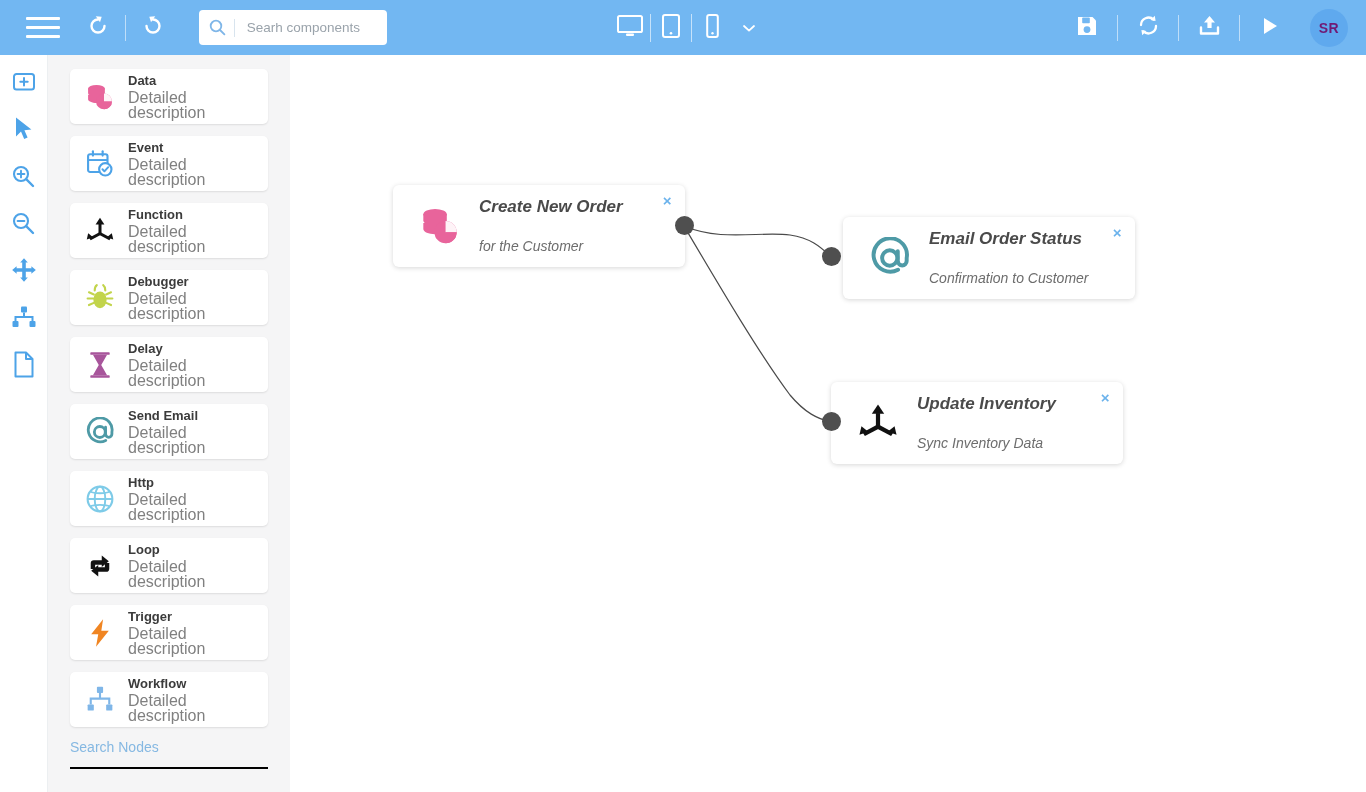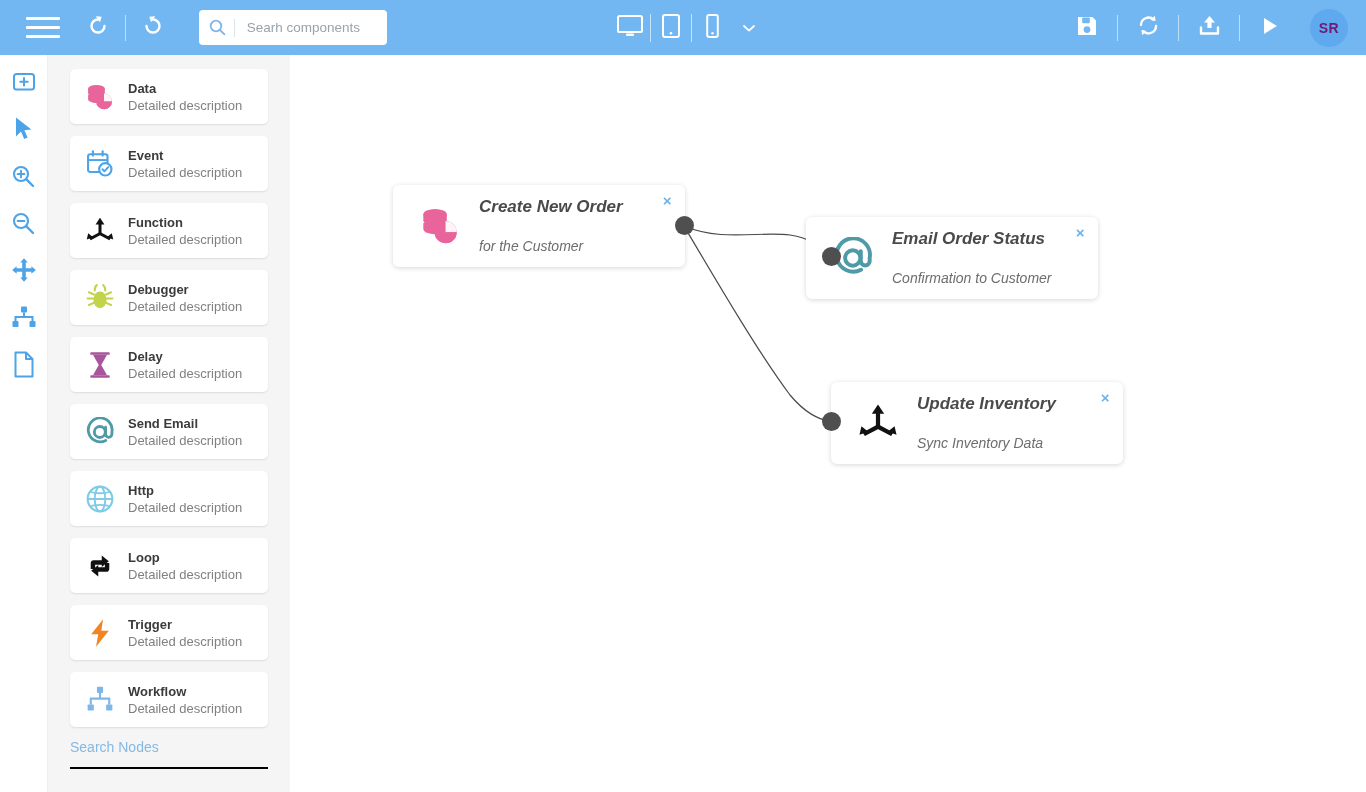--- a/index.html
+++ b/index.html
@@ -109,21 +109,21 @@
     cursor: grab;
   }
   .comp-ico {
     width: 34px; height: 34px;
     flex: 0 0 34px;
     display: flex; align-items: center; justify-content: center;
     margin-right: 11px;
   }
   .comp-txt { display: flex; flex-direction: column; justify-content: center; }
   .comp-title { font-size: 13px; font-weight: bold; color: #3b3b3b; line-height: 16px; }
-  .comp-desc { font-size: 13px; color: #808080; line-height: 15px; margin-top: 1px; }
+  .comp-desc { font-size: 16px; color: #808080; line-height: 15px; margin-top: 1px; }
 
   .nodesearch {
     margin-top: 6px;
     border-bottom: 2px solid #000000;
     height: 30px;
     display:flex; align-items: flex-start;
   }
   .nodesearch input {
     border: none; outline: none; background: transparent;
     width: 100%;
@@ -562,21 +562,21 @@
                <path d="M21.5 22 L21.5 13 A9 9 0 0 1 30.5 22 Z" fill="#ffffff" opacity="0.92"></path>
                <path d="M21.5 22 L30.5 22 A9 9 0 0 1 21.5 31 Z" fill="#e8649b"></path>
           </svg>
         </div>
         <div class="node-txt">
           <div class="node-title">Create New Order</div>
           <div class="node-sub">for the Customer</div>
         </div>
         <div class="node-close">×</div>
       </div>
-      <div class="node" style="left: 516px; top: 162px; width: 292px; height: 82px;">
+      <div class="node" style="left: 553px; top: 162px; width: 292px; height: 82px;">
         <div class="node-ico">
           <svg width="42" height="42" viewBox="0 0 34 34" fill="none">
             <path d="M23.5 26.5 A13.5 13.5 0 1 1 30.5 17 V19.4 A3.6 3.6 0 0 1 23.3 19.4 V11.6" stroke="#4e9aa6" stroke-width="3.2" fill="none" stroke-linecap="round"></path>
                <circle cx="16.8" cy="17" r="6.2" stroke="#4e9aa6" stroke-width="3.2" fill="none"></circle>
           </svg>
         </div>
         <div class="node-txt">
           <div class="node-title">Email Order Status</div>
           <div class="node-sub">Confirmation to Customer</div>
         </div>

